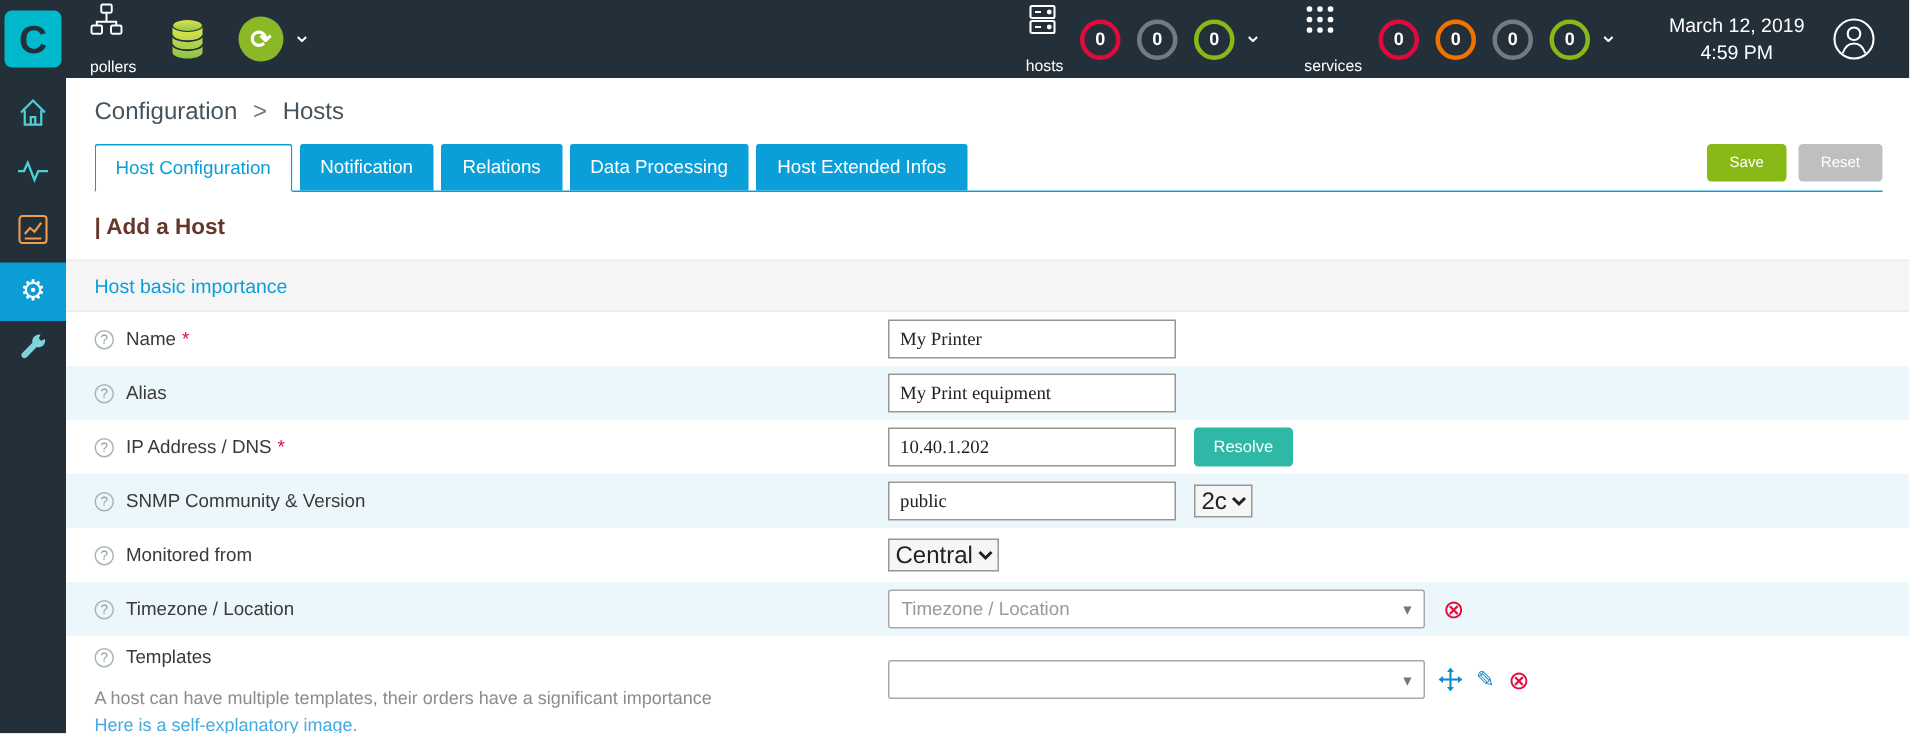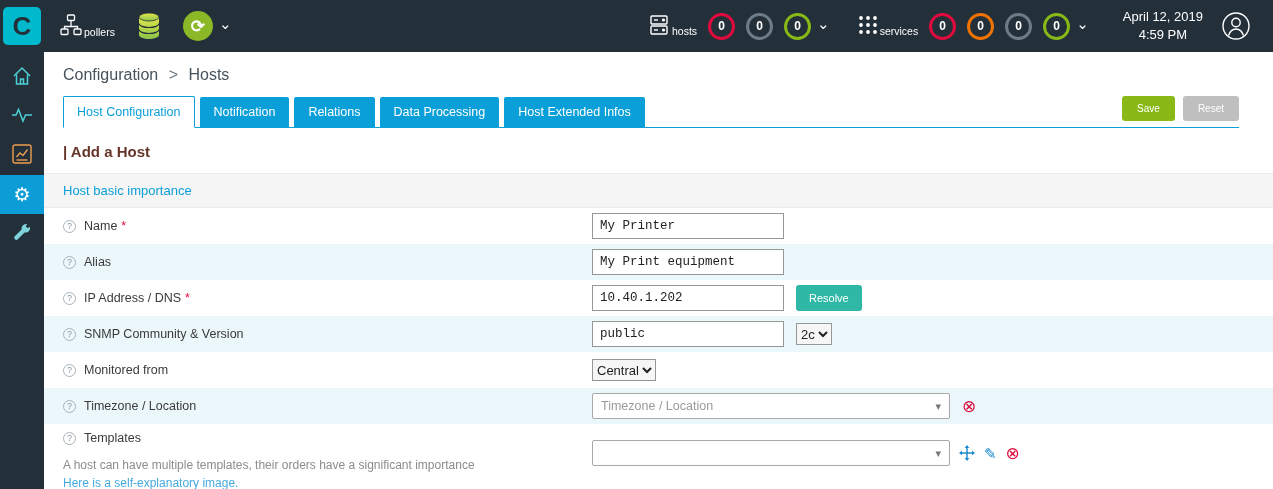--- a/index.html
+++ b/index.html
@@ -3,21 +3,21 @@
 <meta charset="utf-8">
 <style>
   * { margin:0; padding:0; box-sizing:border-box; }
   body { font-family:"Liberation Sans", sans-serif; background:#fff; }
   .page { position:relative; width:1273px; height:489px; overflow:hidden; background:#fff; }
 
   
   .topbar { position:absolute; top:0; left:0; width:100%; height:52px; background:#232f39; display:flex; align-items:center; color:#fff; z-index:20; }
   .logo { width:44px; height:52px; display:flex; align-items:center; justify-content:center; cursor:pointer; }
   .logo-sq { width:38px; height:38px; background:#00b9cd; border-radius:5px; display:flex; align-items:center; justify-content:center; font-weight:bold; font-size:26px; color:#232f39; }
-  .hgroup { display:flex; flex-direction:row; align-items:flex-end; gap:2px; font-size:10.5px; cursor:pointer; }
+  .hgroup { display:flex; flex-direction:column; align-items:flex-start; gap:12px; font-size:10.5px; cursor:pointer; }
   .hgroup.pollers { margin-left:16px; }
   .dbicon { margin-left:22px; cursor:pointer; display:flex; align-items:center; }
   .sync { margin-left:22px; width:30px; height:30px; border-radius:50%; background:#8ab827; display:flex; align-items:center; justify-content:center; font-size:17px; font-weight:bold; color:#fff; cursor:pointer; }
   .chev { color:#fff; font-size:15px; line-height:10px; margin-left:6px; cursor:pointer; position:relative; top:-2px; }
   .topright { margin-left:auto; display:flex; align-items:center; padding-right:14px; }
   .badge { width:27px; height:27px; border-radius:50%; border:3px solid #fff; background:#232f39; display:flex; align-items:center; justify-content:center; font-size:12px; font-weight:bold; color:#fff; margin-left:11px; cursor:pointer; }
   .b-red    { border-color:#e00b3d; }
   .b-orange { border-color:#f07300; }
   .b-gray   { border-color:#6e7c87; }
   .b-green  { border-color:#88b917; }
@@ -30,40 +30,40 @@
   .side-item { height:39px; display:flex; align-items:center; justify-content:center; cursor:pointer; }
   .side-item.active { background:#0d9dd6; }
   .gear-glyph { color:#fff; font-size:19px; line-height:19px; }
 
   
   .content { position:absolute; left:44px; top:52px; right:0; bottom:0; background:#fff; font-size:12.5px; color:#333; overflow:hidden; }
   .breadcrumb { padding:14px 0 0 19px; font-size:16px; color:#46535c; }
   .breadcrumb .bc-link { cursor:pointer; }
   .breadcrumb .bc-sep { margin:0 6px; color:#6a7680; }
 
-  .tabbar { margin:12px 34px 0 19px; display:flex; align-items:flex-end; border-bottom:1px solid #0b9fd9; position:relative; }
+  .tabbar { margin:12px 18px 0 19px; display:flex; border-bottom:1px solid #0b9fd9; position:relative; }
   .tab { background:#0b9fd9; color:#fff; font-size:12.5px; padding:8px 14px; margin-right:5px; border-radius:2px 2px 0 0; cursor:pointer; white-space:nowrap; }
   .tab.active { background:#fff; color:#0b9fd9; border:1px solid #0b9fd9; border-bottom:1px solid #fff; margin-bottom:-1px; padding:8px 13px; }
   .tab-actions { position:absolute; right:0; bottom:6px; display:flex; gap:8px; }
   .btn { border:none; border-radius:3px; padding:7px 15px; font-size:10px; color:#fff; font-family:inherit; cursor:pointer; }
   .btn-save { background:#88b917; }
   .btn-reset { background:#bfbfbf; }
 
   .page-title { margin:15px 0 13px 19px; font-size:15px; font-weight:bold; color:#66362a; }
   .section-bar { background:#f5f5f5; border-top:1px solid #ebebeb; border-bottom:1px solid #ebebeb; padding:9px 19px; color:#0b9fd9; font-size:13px; }
 
   .frow { display:flex; align-items:center; min-height:36px; padding-left:19px; }
   .frow.alt { background:#ecf7fc; }
   .flabel { width:529px; flex-shrink:0; display:flex; align-items:center; color:#3a3a3a; }
   .helpic { width:13px; height:13px; border:1px solid #a9b4ba; border-radius:50%; font-size:9px; color:#8a969c; display:flex; align-items:center; justify-content:center; margin-right:8px; flex-shrink:0; cursor:pointer; }
   .req { color:#e00b3d; margin-left:4px; }
   .fvalue { flex:1; display:flex; align-items:center; gap:12px; }
-  input.txt { width:192px; height:26px; border:1px solid #979797; padding:2px 7px; font-size:12.5px; font-family:Liberation Mono, monospace; color:#222; background:#fff; }
+  input.txt { width:192px; height:26px; border:1px solid #979797; padding:2px 7px; font-size:12.5px; font-family:Liberation Serif, serif; color:#222; background:#fff; }
   .btn-resolve { background:#2eb8a5; border:none; border-radius:3px; color:#fff; padding:7px 13px; font-size:11px; font-family:inherit; cursor:pointer; }
-  select.sel { height:22px; font-size:13px; font-family:inherit; border:1px solid #979797; background:#f6f6f6; color:#222; cursor:pointer; }
+  select.sel { height:22px; font-size:16px; font-family:inherit; border:1px solid #979797; background:#f6f6f6; color:#222; cursor:pointer; }
 
   .dd { width:358px; height:26px; border:1px solid #a9a9a9; border-radius:2px; background:#fff; display:flex; align-items:center; padding-left:8px; cursor:pointer; }
   .dd .ph { color:#9a9a9a; }
   .dd .val { color:#333; }
   .dd .dd-arrow { margin-left:auto; padding:0 8px; color:#777; font-size:11px; }
   .xdel { color:#e00b3d; font-size:17px; line-height:15px; cursor:pointer; }
   .pencil { color:#1588ca; font-size:15px; line-height:15px; cursor:pointer; }
   .moveic { cursor:pointer; display:flex; align-items:center; }
 
   .frow-top { align-items:flex-start; padding-top:7px; padding-bottom:9px; }
@@ -149,21 +149,21 @@
         </span>
         <span>services</span>
       </div>
       <span class="badge b-red">0</span>
       <span class="badge b-orange">0</span>
       <span class="badge b-gray">0</span>
       <span class="badge b-green">0</span>
       <span class="chev">⌄</span>
 
       <div class="datetime">
-        <div>April 12, 2019</div>
+        <div>March 12, 2019</div>
         <div>4:59 PM</div>
       </div>
 
       <div class="useric">
         <svg width="30" height="30" viewBox="0 0 30 30" fill="none" stroke="#fff" stroke-width="1.4">
           <circle cx="15" cy="15" r="13"></circle>
           <circle cx="15" cy="11.5" r="4.2"></circle>
           <path d="M7.5 24.5c1.5-4.5 4.5-6.5 7.5-6.5s6 2 7.5 6.5"></path>
         </svg>
       </div>

